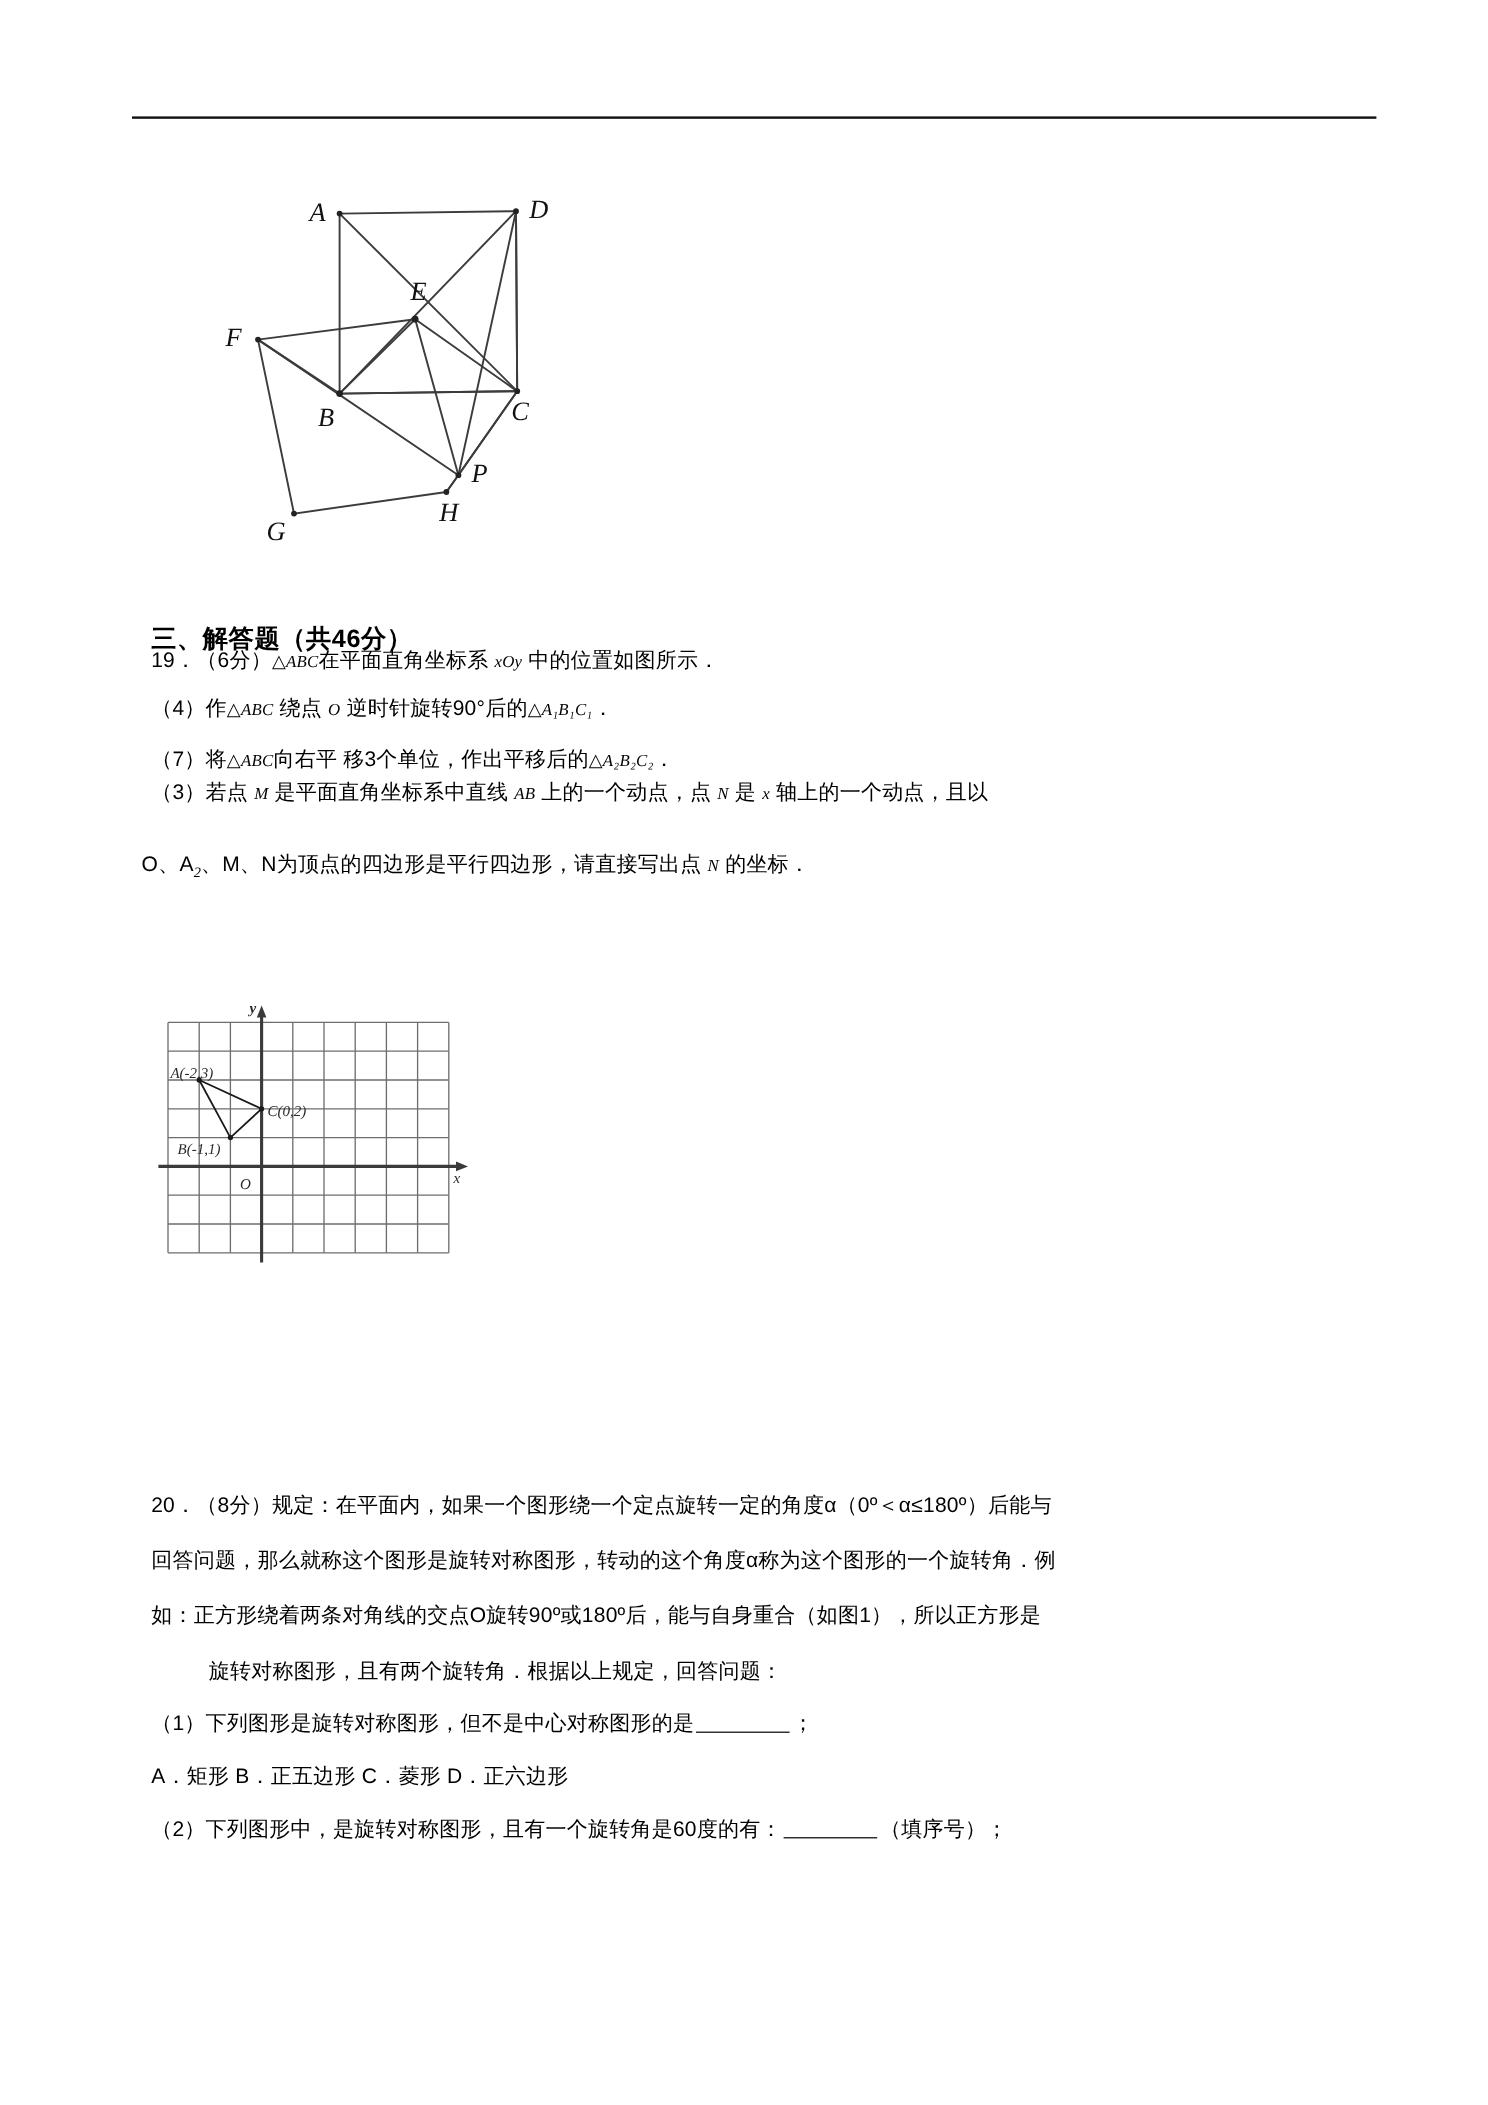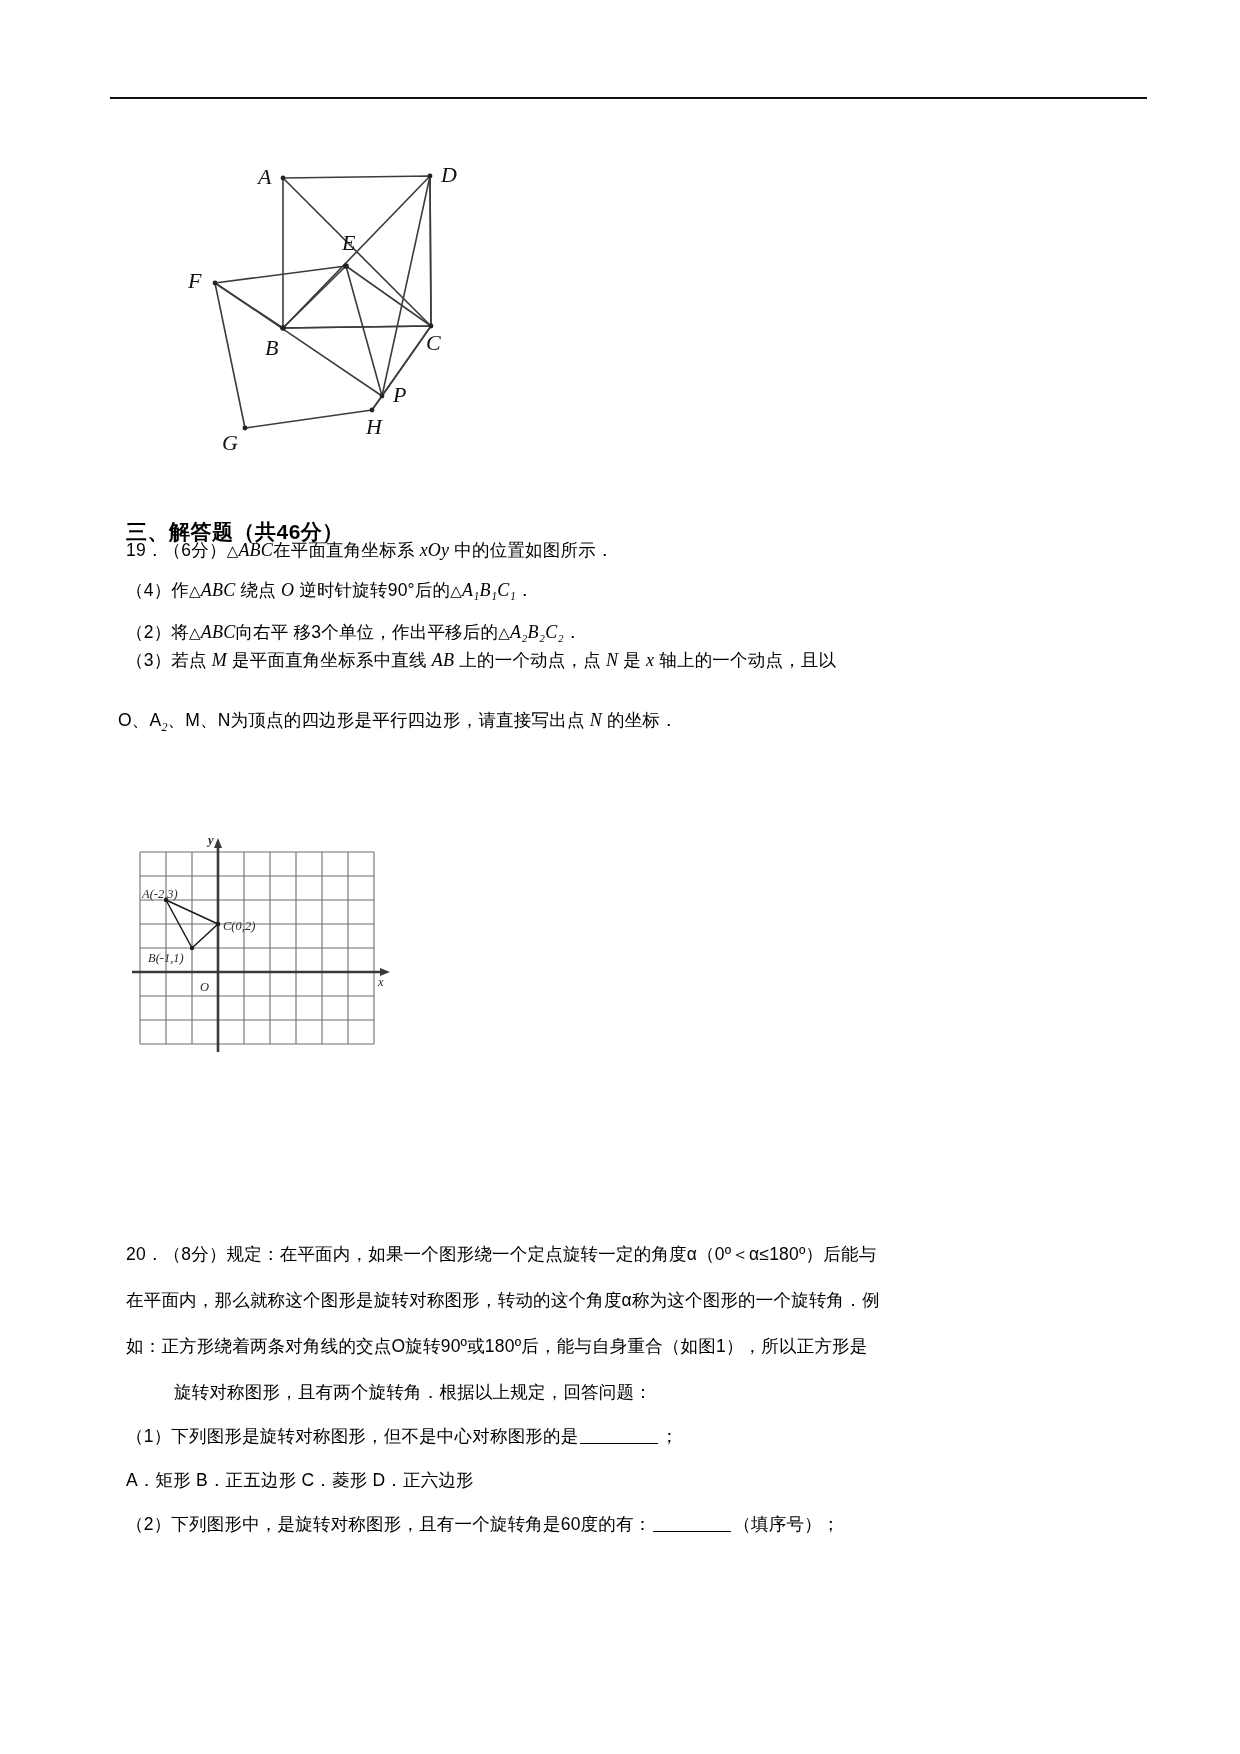--- a/index.html
+++ b/index.html
@@ -57,21 +57,21 @@
   .tline {
     position: absolute;
     font-size: 17.5px;
     line-height: 24px;
     white-space: nowrap;
     letter-spacing: 0.2px;
   }
   .tline i, .it {
     font-style: italic;
     font-family: "Liberation Serif", "DejaVu Serif", serif;
-    font-size: 18px;
+    font-size: 14px;
   }
   .sub {
     font-size: 12px;
     vertical-align: sub;
     font-style: italic;
     font-family: "Liberation Serif", "DejaVu Serif", serif;
   }
   .tri {
     font-size: 15px;
     font-family: "DejaVu Sans", sans-serif;
@@ -165,21 +165,21 @@
 
   <div class="tline" style="left:126px; top:538px;">
     <span>19</span><span>．</span><span>（6分）</span><span class="tri">△</span><i>ABC</i><span>在平面直角坐标系</span> <i>xOy</i> <span>中的位置如图所示．</span>
   </div>
 
   <div class="tline" style="left:126px; top:578px;">
     <span>（4）作</span><span class="tri">△</span><i>ABC</i> <span>绕点</span> <i>O</i> <span>逆时针旋转90°后的</span><span class="tri">△</span><i>A₁B₁C₁</i><span>．</span>
   </div>
 
   <div class="tline" style="left:126px; top:620px;">
-    <span>（2）将</span><span class="tri">△</span><i>ABC</i><span>向右平 移3个单位，作出平移后的</span><span class="tri">△</span><i>A₂B₂C₂</i><span>．</span>
+    <span>（7）将</span><span class="tri">△</span><i>ABC</i><span>向右平 移3个单位，作出平移后的</span><span class="tri">△</span><i>A₂B₂C₂</i><span>．</span>
   </div>
 
   <div class="tline" style="left:126px; top:648px;">
     <span>（3）若点</span> <i>M</i> <span>是平面直角坐标系中直线</span> <i>AB</i> <span>上的一个动点，点</span> <i>N</i> <span>是</span> <i>x</i> <span>轴上的一个动点，且以</span>
   </div>
 
   <div class="tline" style="left:118px; top:708px;">
     <span>O、A</span><span class="sub">2</span><span>、M、N为顶点的四边形是平行四边形，请直接写出点</span> <i>N</i> <span>的坐标．</span>
   </div>
 
@@ -235,21 +235,21 @@
         <text x="80" y="14" font-weight="bold">y</text>
         <text x="250" y="156">x</text>
       </g>
     </svg>
   </div>
 
   <div class="tline" style="left:126px; top:1242px;">
     <span>20</span><span>．（8分）规定：在平面内，如果一个图形绕一个定点旋转一定的角度α（0º＜α≤180º）后能与</span>
   </div>
 
-  <div class="tline" style="left:126px; top:1288px;">在平面内，那么就称这个图形是旋转对称图形，转动的这个角度α称为这个图形的一个旋转角．例</div>
+  <div class="tline" style="left:126px; top:1288px;">回答问题，那么就称这个图形是旋转对称图形，转动的这个角度α称为这个图形的一个旋转角．例</div>
 
   <div class="tline" style="left:126px; top:1334px;">如：正方形绕着两条对角线的交点O旋转90º或180º后，能与自身重合（如图1），所以正方形是</div>
 
   <div class="tline" style="left:126px; top:1380px;margin-left:48px;">旋转对称图形，且有两个旋转角．根据以上规定，回答问题：</div>
 
   <div class="tline" style="left:126px; top:1424px;">
     <span>（1）下列图形是旋转对称图形，但不是中心对称图形的是</span><span class="blank"></span><span>；</span>
   </div>
 
   <div class="tline" style="left:126px; top:1468px;">A．矩形   B．正五边形   C．菱形   D．正六边形</div>

